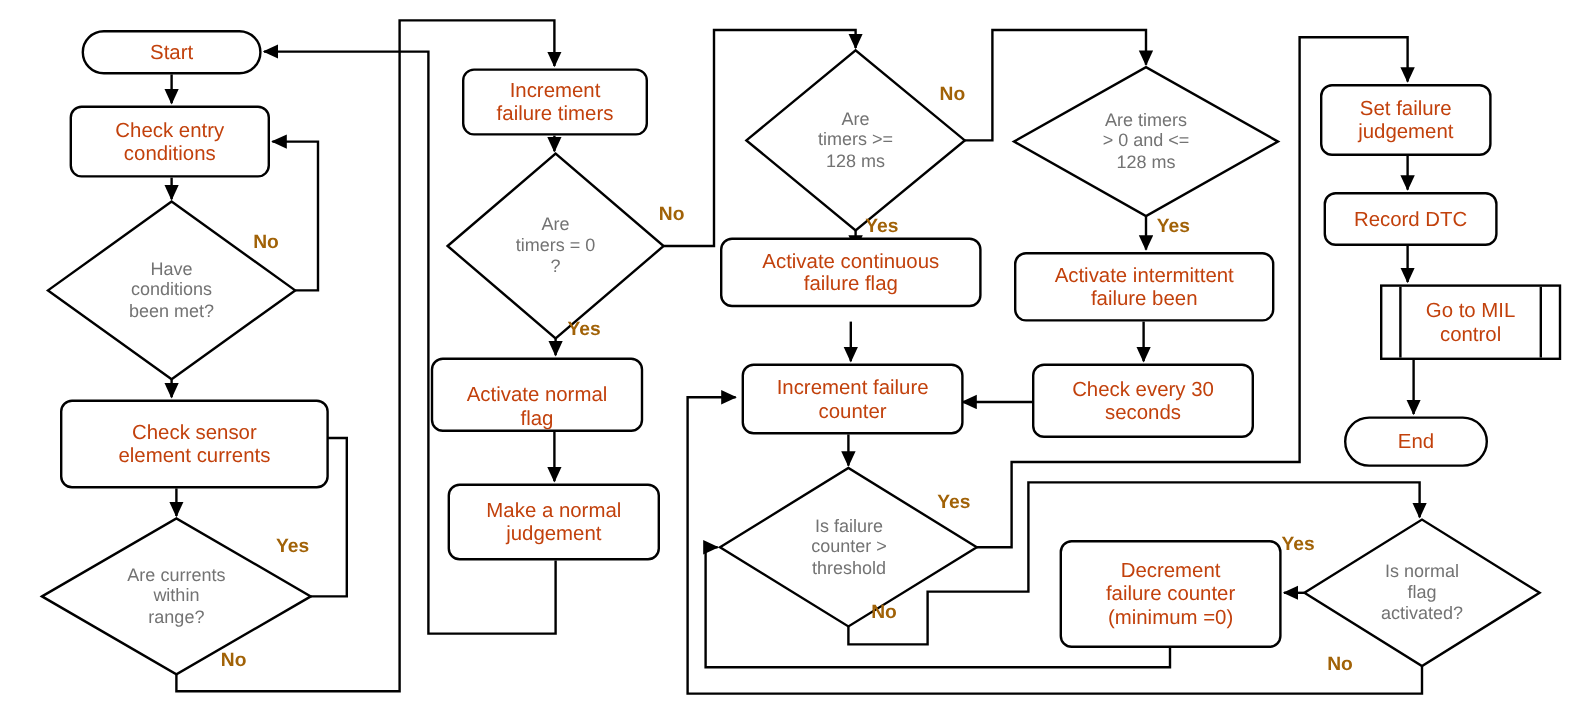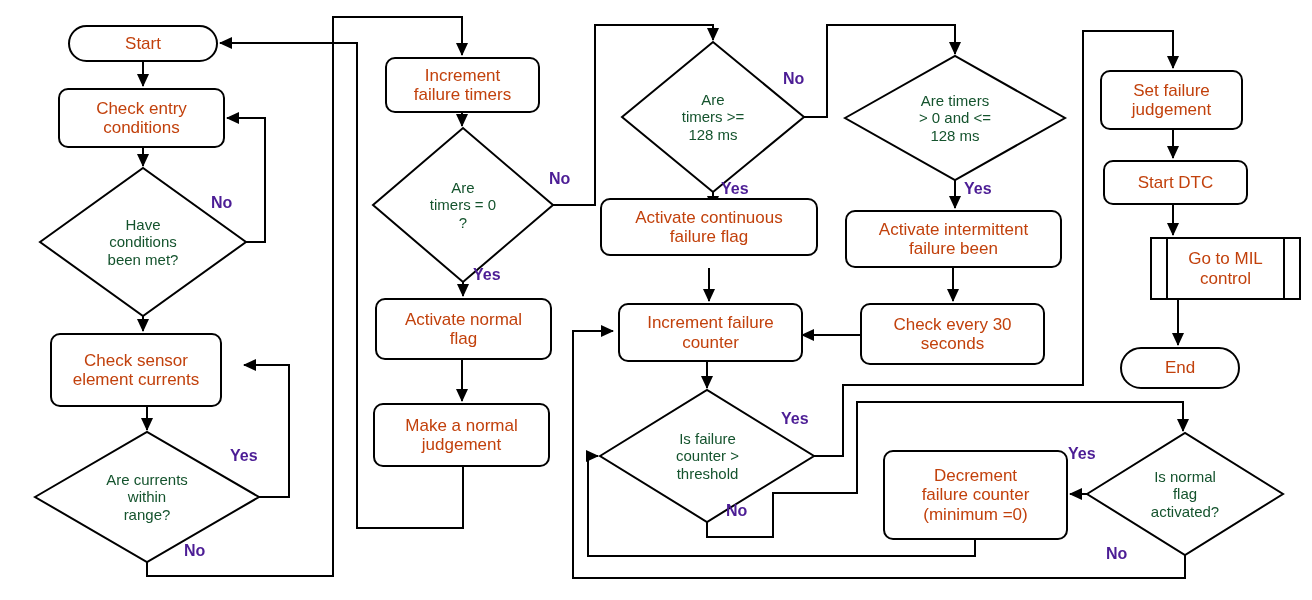--- a/index.html
+++ b/index.html
@@ -8,23 +8,23 @@
   .node{position:absolute;box-sizing:border-box;border:2px solid #000;background:#fff;
         display:flex;align-items:center;justify-content:center;text-align:center;
         font-size:17px;line-height:1.14;color:#c2410c;}
   .process{border-radius:10px;}
   .terminator{border-radius:21px;}
   .predef{border-radius:0;margin-left:48px;}
   .predef .bar{position:absolute;top:0;bottom:0;width:0;border-left:2px solid #000;}
   .predef .bar.left{left:14px;}
   .predef .bar.right{right:14px;}
   .dtext{position:absolute;display:flex;align-items:center;justify-content:center;
-         text-align:center;font-size:15px;line-height:1.14;color:#14532d;background:transparent;}
+         text-align:center;font-size:15px;line-height:1.14;color:#737373;background:transparent;}
   .node-label{white-space:pre-line;}
-  .edge-label{position:absolute;font-size:16px;font-weight:bold;color:#4c1d95;}
+  .edge-label{position:absolute;font-size:16px;font-weight:bold;color:#a16207;}
 </style>
 </head>
 <body>
 
 <div id="canvas">
 
   <svg class="wires" viewBox="0 0 1312 600" xmlns="http://www.w3.org/2000/svg">
     <defs>
       <marker id="ah" markerUnits="userSpaceOnUse" markerWidth="14" markerHeight="13" refX="12" refY="6" orient="auto">
         <path d="M0,0 L13,6 L0,12 Z" fill="#000"></path>
@@ -72,29 +72,29 @@
     </g>
   </svg>
 
   <div class="node terminator" style="left:68px;top:25px;width:150px;height:37px;">
     <span class="node-label">Start</span>
   </div>
   <div class="node process" style="left:58px;top:88px;width:167px;height:60px;">
     <span class="node-label">Check entry
 conditions</span>
   </div>
-  <div class="node process" style="left:50px;top:333px;width:172px;height:74px;">
+  <div class="node process" style="left:50px;top:333px;width:224px;height:74px;">
     <span class="node-label">Check sensor
 element currents</span>
   </div>
   <div class="node process" style="left:385px;top:57px;width:155px;height:56px;">
     <span class="node-label">Increment
 failure timers</span>
   </div>
-  <div class="node process" style="left:375px;top:298px;width:177px;height:62px;">
+  <div class="node process" style="left:359px;top:298px;width:177px;height:62px;align-items:flex-end;">
     <span class="node-label">Activate normal
 flag</span>
   </div>
   <div class="node process" style="left:373px;top:403px;width:177px;height:64px;">
     <span class="node-label">Make a normal
 judgement</span>
   </div>
   <div class="node process" style="left:600px;top:198px;width:218px;height:58px;">
     <span class="node-label">Activate continuous
 failure flag</span>
@@ -114,21 +114,21 @@
   <div class="node process" style="left:883px;top:450px;width:185px;height:90px;">
     <span class="node-label">Decrement
 failure counter
 (minimum =0)</span>
   </div>
   <div class="node process" style="left:1100px;top:70px;width:143px;height:60px;">
     <span class="node-label">Set failure
 judgement</span>
   </div>
   <div class="node process" style="left:1103px;top:160px;width:145px;height:45px;">
-    <span class="node-label">Start DTC</span>
+    <span class="node-label">Record DTC</span>
   </div>
   <div class="node predef" style="left:1102px;top:237px;width:151px;height:63px;">
     <span class="bar left"></span>
     <span class="bar right"></span>
     <span class="node-label">Go to MIL
 control</span>
   </div>
   <div class="node terminator" style="left:1120px;top:347px;width:120px;height:42px;">
     <span class="node-label">End</span>
   </div>

